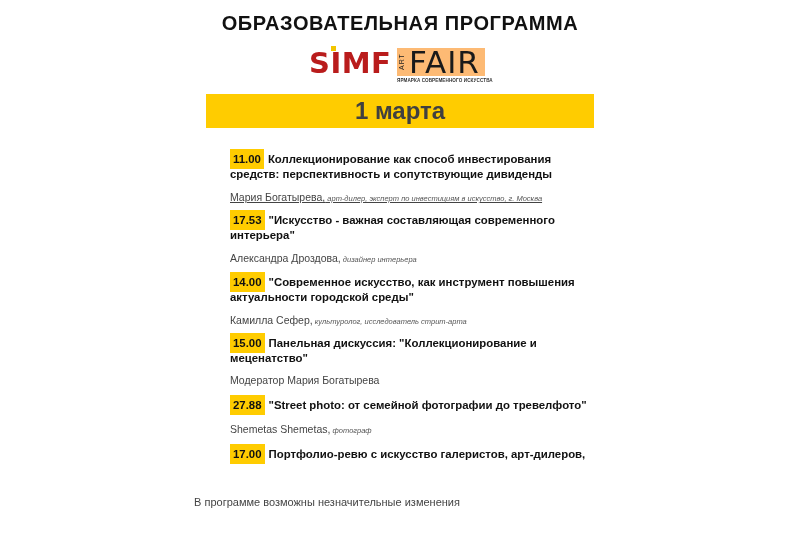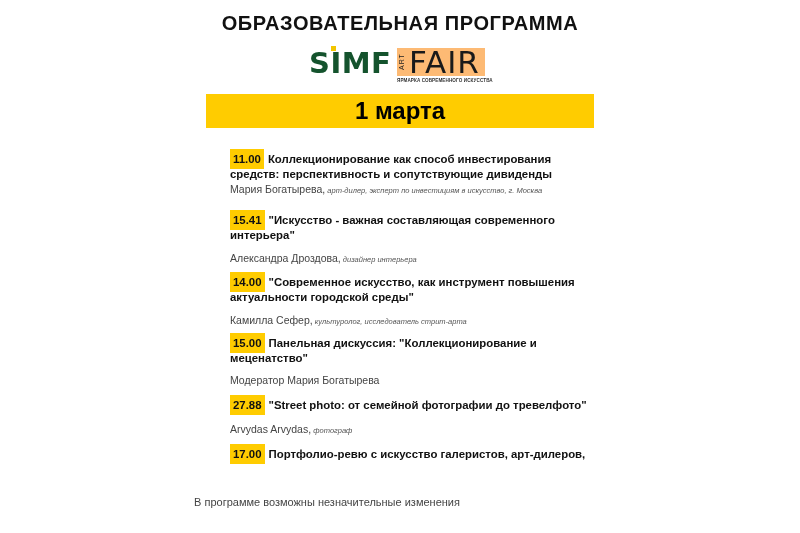--- a/index.html
+++ b/index.html
@@ -2,30 +2,30 @@
 <html><head>
 <meta charset="utf-8">
 <style>
   html, body { margin:0; padding:0; background:#ffffff; }
   body { width:800px; height:533px; position:relative; overflow:hidden;
          font-family:"Liberation Sans", "DejaVu Sans", sans-serif; color:#111; }
   .title { position:absolute; left:0; width:800px; top:12px; text-align:center;
            font-size:20px; font-weight:bold; letter-spacing:0.6px; color:#111; }
   .logo { position:absolute; left:309px; top:46px; height:40px; width:200px; }
   .simf { position:absolute; left:0; top:4px; font-size:29px; font-weight:900; letter-spacing:0.5px;
-          color:#14532d; font-family:"DejaVu Sans", sans-serif; line-height:26px; }
+          color:#b91c1c; font-family:"DejaVu Sans", sans-serif; line-height:26px; }
   .simf-dot { position:absolute; left:22px; top:0px; width:5px; height:5px; background:#f2c500; }
   .fairbox { position:absolute; left:88px; top:2px; width:88px; height:28px; background:#fdba74; }
   .art { position:absolute; left:1px; top:4px; font-size:7px; color:#222; transform:rotate(-90deg);
          transform-origin:left top; top:22px; letter-spacing:1px; }
   .fair { position:absolute; left:12px; top:-3px; font-size:31px; font-weight:normal; color:#1a1a1a;
           letter-spacing:1px; line-height:34px; font-family:"DejaVu Sans", sans-serif; }
   .sub { position:absolute; left:88px; top:32px; font-size:4.6px; font-weight:bold; color:#333; white-space:nowrap; letter-spacing:0.1px; }
   .banner { position:absolute; left:206px; top:94px; width:388px; height:34px; background:#ffcc00;
-            text-align:center; font-size:24px; font-weight:bold; line-height:34px; color:#000000; }
+            text-align:center; font-size:24px; font-weight:bold; line-height:34px; color:#404040; }
   .program { position:absolute; left:230px; top:150px; width:370px; }
   .item { position:absolute; left:0; width:370px; }
   .line { font-size:11.4px; font-weight:bold; line-height:15px; color:#111; }
   .time { background:#ffcc00; padding:4px 3px; margin-right:4px; font-weight:bold; }
   .speaker { position:absolute; left:0; font-size:10.5px; color:#444; white-space:nowrap; }
   .role { font-style:italic; font-size:7.5px; color:#555; }
   .note { position:absolute; left:0; width:654px; top:496px; text-align:center; font-size:11px; color:#444; }
 </style>
 </head>
 <body>
@@ -42,44 +42,44 @@
   <div class="sub">ЯРМАРКА СОВРЕМЕННОГО ИСКУССТВА</div>
 </div>
 
 <div class="banner">1 марта</div>
 
 <div class="program">
 
   <div class="item" style="top:2px;">
     <div class="line"><span class="time">11.00</span><span>Коллекционирование как способ инвестирования</span></div>
     <div class="line">средств: перспективность и сопутствующие дивиденды</div>
-    <div class="speaker" style="top:31px;"><span>Мария Богатырева,</span><span class="role"> арт-дилер, эксперт по инвестициям в искусство, г. Москва</span></div>
+    <div class="speaker" style="top:39px;text-decoration:underline;"><span>Мария Богатырева,</span><span class="role"> арт-дилер, эксперт по инвестициям в искусство, г. Москва</span></div>
   </div>
 
   <div class="item" style="top:63px;">
-    <div class="line"><span class="time">15.41</span><span>"Искусство - важная составляющая современного</span></div>
+    <div class="line"><span class="time">17.53</span><span>"Искусство - важная составляющая современного</span></div>
     <div class="line">интерьера"</div>
     <div class="speaker" style="top:39px;"><span>Александра Дроздова,</span><span class="role"> дизайнер интерьера</span></div>
   </div>
 
   <div class="item" style="top:125px;">
     <div class="line"><span class="time">14.00</span><span>"Современное искусство, как инструмент повышения</span></div>
     <div class="line">актуальности городской среды"</div>
     <div class="speaker" style="top:39px;"><span>Камилла Сефер,</span><span class="role"> культуролог, исследователь стрит-арта</span></div>
   </div>
 
   <div class="item" style="top:186px;">
     <div class="line"><span class="time">15.00</span><span>Панельная дискуссия: "Коллекционирование и</span></div>
     <div class="line">меценатство"</div>
     <div class="speaker" style="top:38px;"><span>Модератор Мария Богатырева</span><span class="role"></span></div>
   </div>
 
   <div class="item" style="top:248px;">
     <div class="line"><span class="time">27.88</span><span>"Street photo: от семейной фотографии до тревелфото"</span></div>
-    <div class="speaker" style="top:25px;"><span>Arvydas Arvydas,</span><span class="role"> фотограф</span></div>
+    <div class="speaker" style="top:25px;"><span>Shemetas Shemetas,</span><span class="role"> фотограф</span></div>
   </div>
 
   <div class="item" style="top:297px;">
     <div class="line"><span class="time">17.00</span><span>Портфолио-ревю с искусство галеристов, арт-дилеров,</span></div>
   </div>
 
 </div>
 
 <div class="note">В программе возможны незначительные изменения</div>
 

